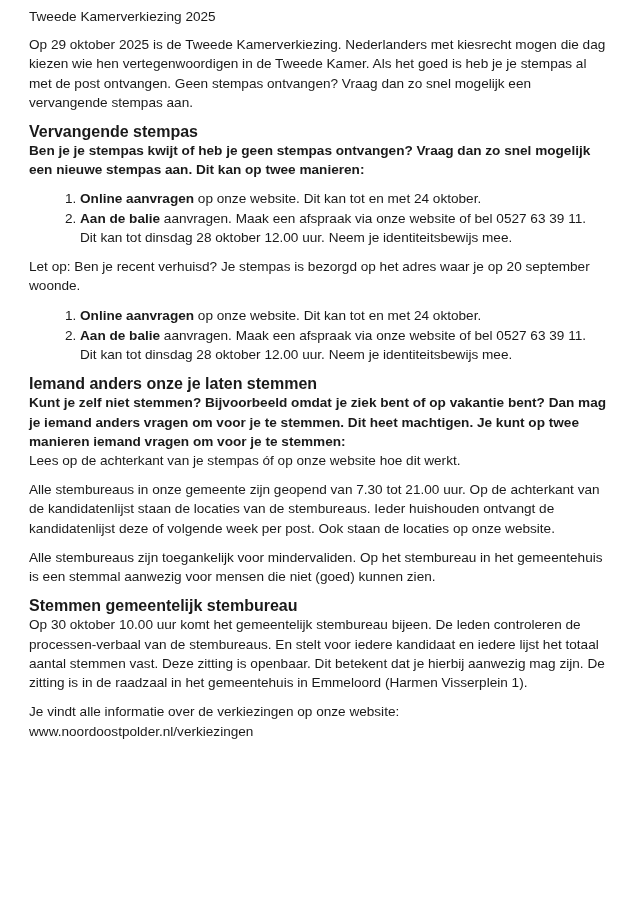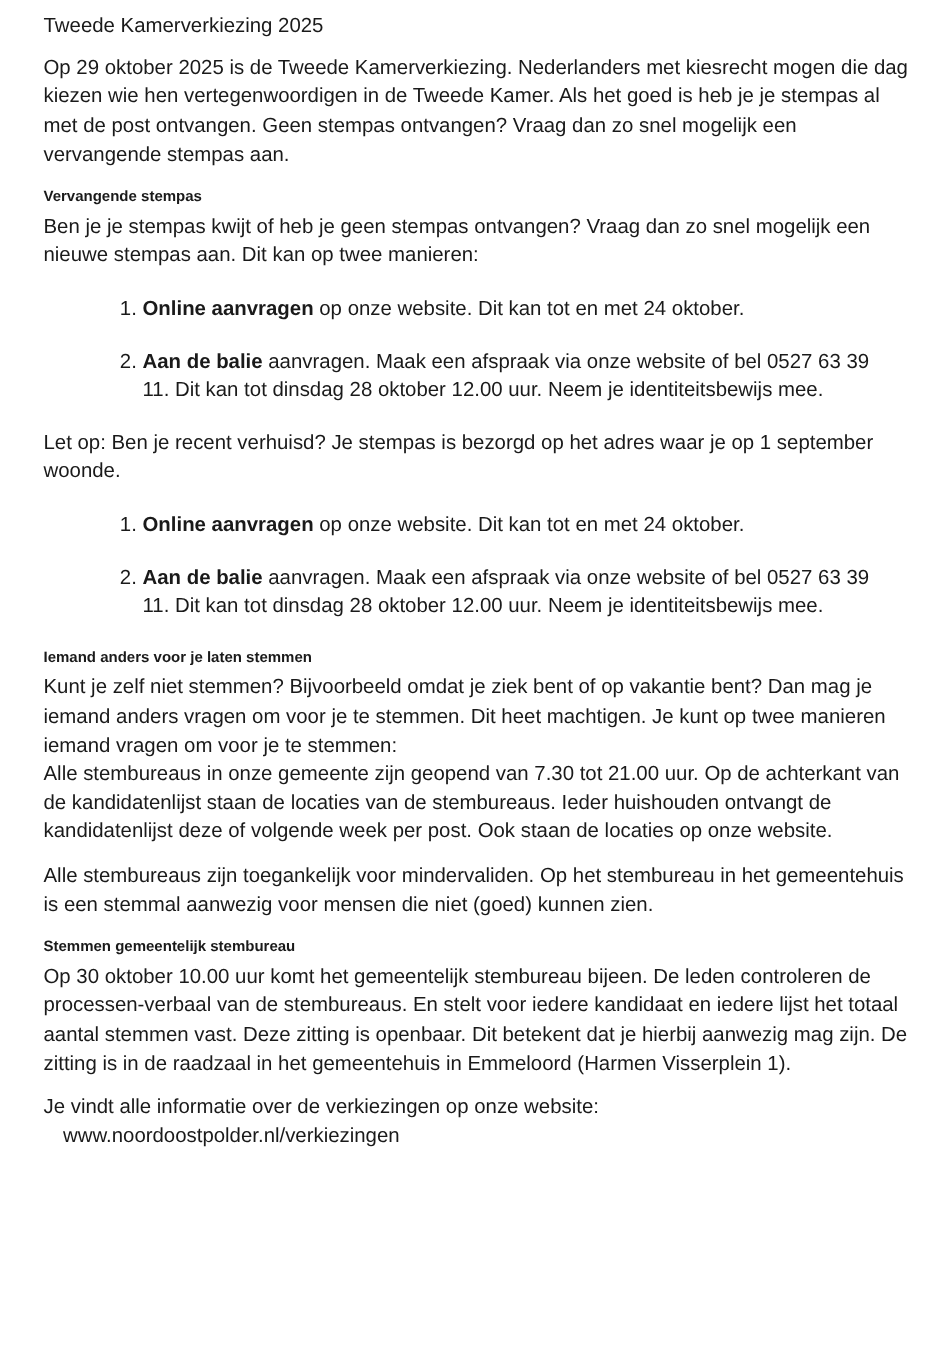--- a/index.html
+++ b/index.html
@@ -4,54 +4,55 @@
 <style>
   html, body { margin: 0; padding: 0; background: #ffffff; }
   body {
     width: 634px; height: 901px; overflow: hidden;
     font-family: "Liberation Sans", sans-serif;
     font-size: 13.6px; line-height: 19.2px; color: #1a1a1a;
   }
   .page { padding: 7px 27px 0 29px; }
   p { margin: 0 0 10px 0; }
   .title { margin: 0 0 9px 0; }
-  h3 { margin: 0; font-size: 10px; font-weight: bold; line-height: 19.2px; }
+  h3 { margin: 0; font-size: 16px; font-weight: bold; line-height: 19.2px; }
   ol { margin: 9px 0 10px 0; padding: 0 0 0 50px; }
-  ol li { padding-left: 0; margin: 16px; }
-  .section p.after-h { margin-bottom: 0; }
+  ol li { padding-left: 0; margin: 1px; }
+  .section p.after-h { margin-bottom: 0; font-weight: bold; }
   b { font-weight: bold; }
-  .link { color: #1a1a1a; text-decoration: none; margin-left: 13px; }
+  .link { color: #1a1a1a; text-decoration: none; }
 </style>
 </head>
 <body>
 
 <div class="page">
   <p class="title">Tweede Kamerverkiezing 2025</p>
   <p>Op 29 oktober 2025 is de Tweede Kamerverkiezing. Nederlanders met kiesrecht mogen die dag kiezen wie hen vertegenwoordigen in de Tweede Kamer. Als het goed is heb je je stempas al met de post ontvangen. Geen stempas ontvangen? Vraag dan zo snel mogelijk een vervangende stempas aan.</p>
 
   <div class="section">
     <h3>Vervangende stempas</h3>
     <p class="after-h">Ben je je stempas kwijt of heb je geen stempas ontvangen?  Vraag dan zo snel mogelijk een nieuwe stempas aan. Dit kan op twee manieren:</p>
     <ol>
       <li><b>Online aanvragen</b><span> op onze website. Dit kan tot en met 24 oktober.</span></li>
       <li><b>Aan de balie</b><span> aanvragen. Maak een afspraak via onze website of bel 0527 63 39 11. Dit kan tot dinsdag 28 oktober 12.00 uur. Neem je identiteitsbewijs mee.</span></li>
     </ol>
-    <p>Let op: Ben je recent verhuisd? Je stempas is bezorgd op het adres waar je op 1 september woonde.</p>
+    <p>Let op: Ben je recent verhuisd? Je stempas is bezorgd op het adres waar je op 20 september woonde.</p>
   </div>
 
   <div class="section">
     <ol>
       <li><b>Online aanvragen</b><span> op onze website. Dit kan tot en met 24 oktober.</span></li>
       <li><b>Aan de balie</b><span> aanvragen. Maak een afspraak via onze website of bel 0527 63 39 11. Dit kan tot dinsdag 28 oktober 12.00 uur. Neem je identiteitsbewijs mee.</span></li>
     </ol>
   </div>
 
   <div class="section">
-    <h3>Iemand anders voor je laten stemmen</h3>
+    <h3>Iemand anders onze je laten stemmen</h3>
     <p class="after-h">Kunt je zelf niet stemmen? Bijvoorbeeld omdat je ziek bent of op vakantie bent? Dan mag je iemand anders vragen om voor je te stemmen. Dit heet machtigen. Je kunt op twee manieren iemand vragen om voor je te stemmen:</p>
+    <p>Lees op de achterkant van je stempas óf op onze website hoe dit werkt.</p>
   </div>
 
   <div class="section">
     <p>Alle stembureaus in onze gemeente zijn geopend van 7.30 tot 21.00 uur. Op de achterkant van de kandidatenlijst staan de locaties van de stembureaus. Ieder huishouden ontvangt de kandidatenlijst deze of volgende week per post. Ook staan de locaties op onze website.</p>
     <p>Alle stembureaus zijn toegankelijk voor mindervaliden. Op het stembureau in het gemeentehuis is een stemmal aanwezig voor mensen die niet (goed) kunnen zien.</p>
   </div>
 
   <div class="section">
     <h3>Stemmen gemeentelijk stembureau</h3>
     <p>Op 30 oktober 10.00 uur komt het gemeentelijk stembureau bijeen. De leden controleren de processen-verbaal van de stembureaus. En stelt voor iedere kandidaat en iedere lijst het totaal aantal stemmen vast. Deze zitting is openbaar. Dit betekent dat je hierbij aanwezig mag zijn. De zitting is in de raadzaal in het gemeentehuis in Emmeloord (Harmen Visserplein 1).</p>

